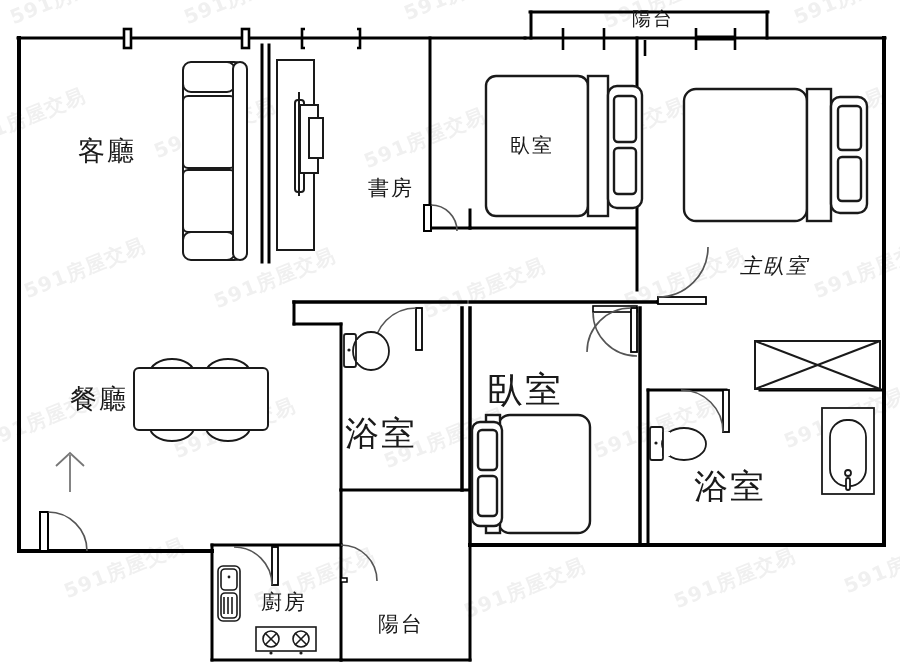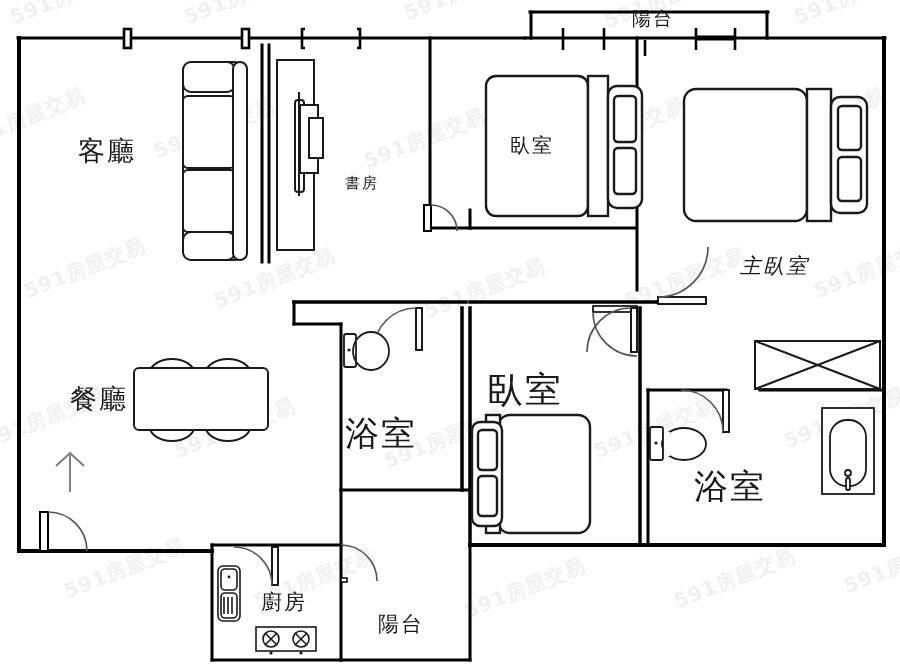--- a/index.html
+++ b/index.html
@@ -298,21 +298,21 @@
 
     <g stroke="#777" fill="none" stroke-width="1.8">
       <line x1="70" y1="455" x2="70" y2="492"></line>
       <path d="M56 466 L70 453 L84 466"></path>
     </g>
 
   </svg>
 
   <div id="room-labels">
       <div class="rm-label" style="left: 78px; top: 122px; font-size: 27px; color: rgb(26, 26, 26); margin-top: 11px;">客廳</div>
-      <div class="rm-label" style="left: 345px; top: 174px; font-size: 15px; color: rgb(26, 26, 26); font-family: Liberation Serif, serif;">書房</div>
+      <div class="rm-label" style="left: 368px; top: 174px; font-size: 21px; color: rgb(26, 26, 26); font-family: Liberation Serif, serif;">書房</div>
       <div class="rm-label" style="left: 632px; top: 6px; font-size: 19px; color: rgb(26, 26, 26);">陽台</div>
       <div class="rm-label" style="left: 510px; top: 132px; font-size: 20px; color: rgb(26, 26, 26);">臥室</div>
       <div class="rm-label" style="left: 740px; top: 252px; font-size: 21px; color: rgb(26, 26, 26); font-style: italic;">主臥室</div>
       <div class="rm-label" style="left: 42px; top: 381px; font-size: 27px; color: rgb(26, 26, 26); margin-left: 28px;">餐廳</div>
       <div class="rm-label" style="left: 345px; top: 411px; font-size: 34px; color: rgb(26, 26, 26);">浴室</div>
       <div class="rm-label" style="left: 487px; top: 366px; font-size: 36px; color: rgb(26, 26, 26);">臥室</div>
       <div class="rm-label" style="left: 694px; top: 464px; font-size: 34px; color: rgb(26, 26, 26);">浴室</div>
       <div class="rm-label" style="left: 246px; top: 588px; font-size: 21px; color: rgb(26, 26, 26); margin-left: 15px;">廚房</div>
       <div class="rm-label" style="left: 378px; top: 610px; font-size: 21px; color: rgb(26, 26, 26);">陽台</div>
     </div>

